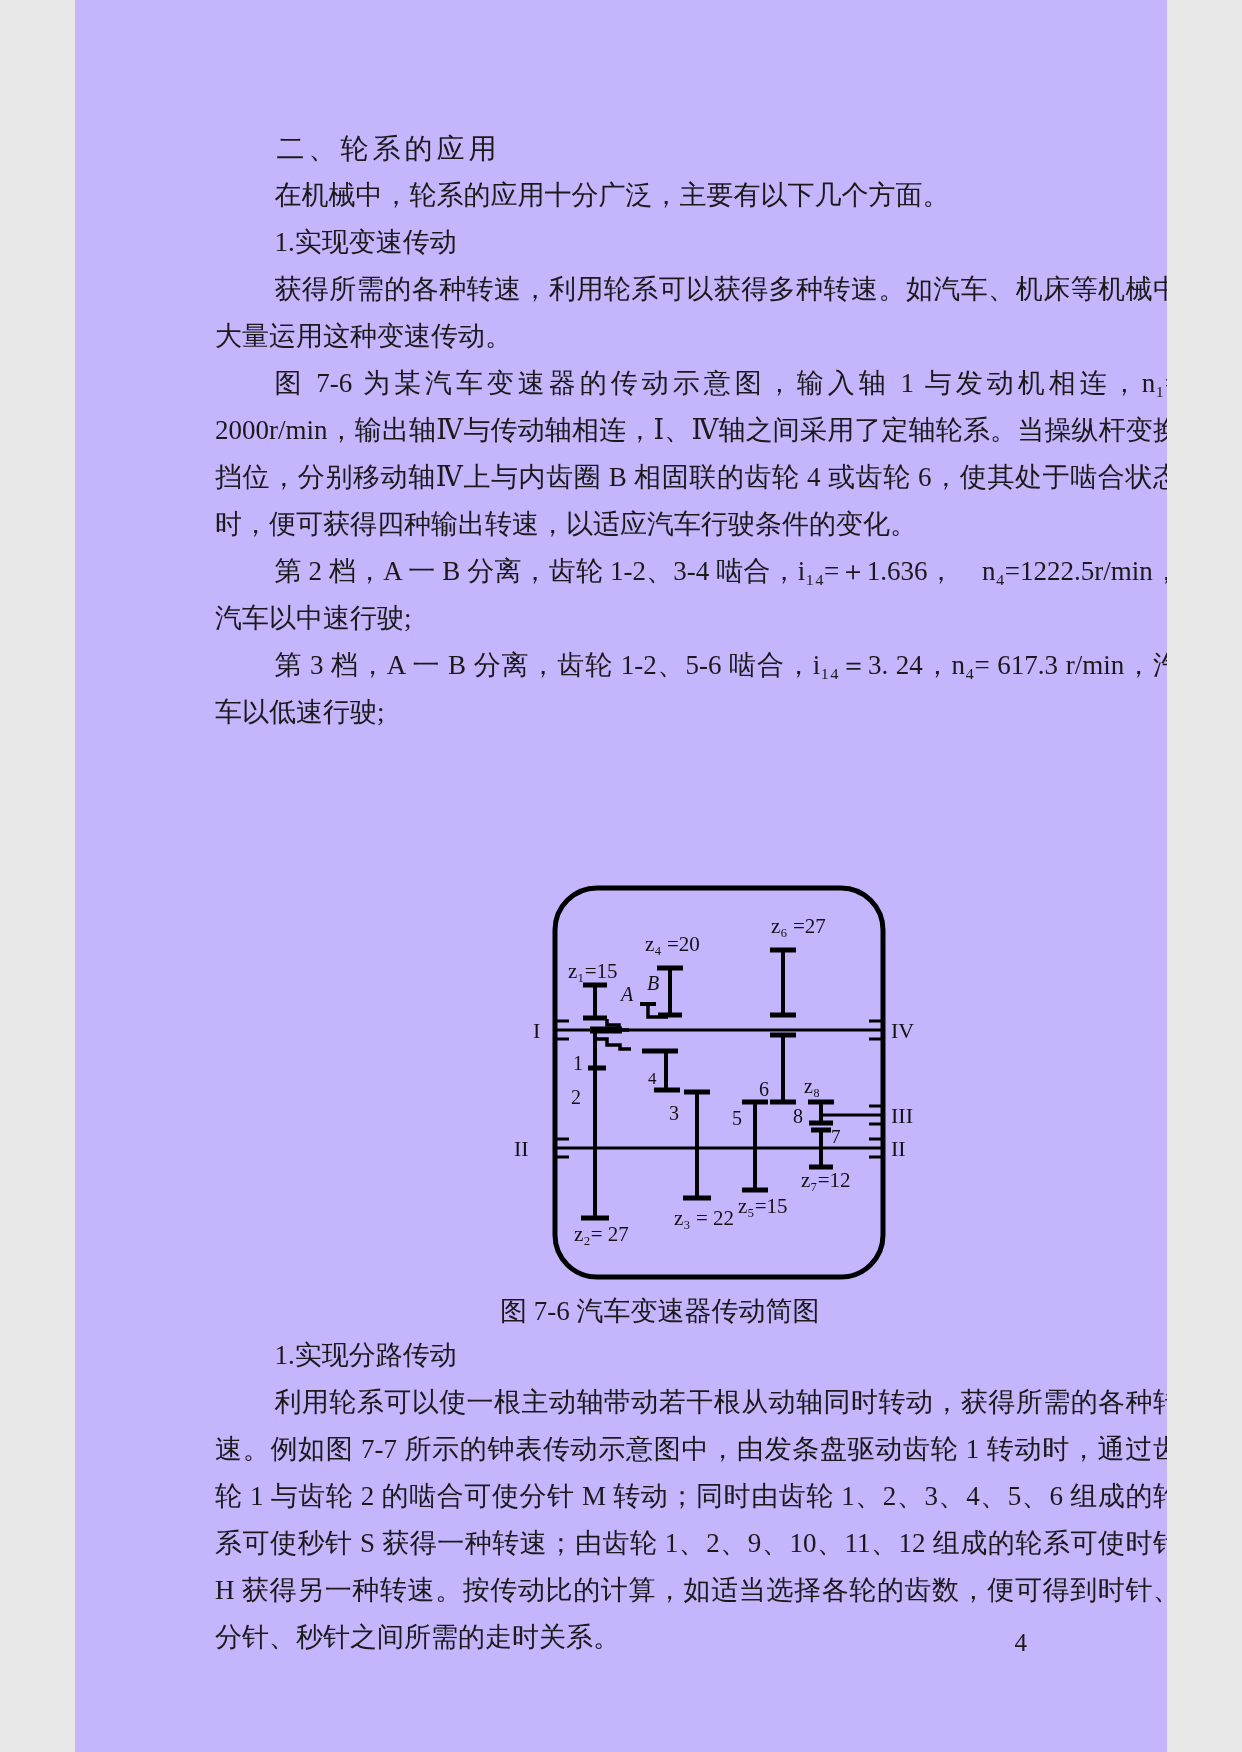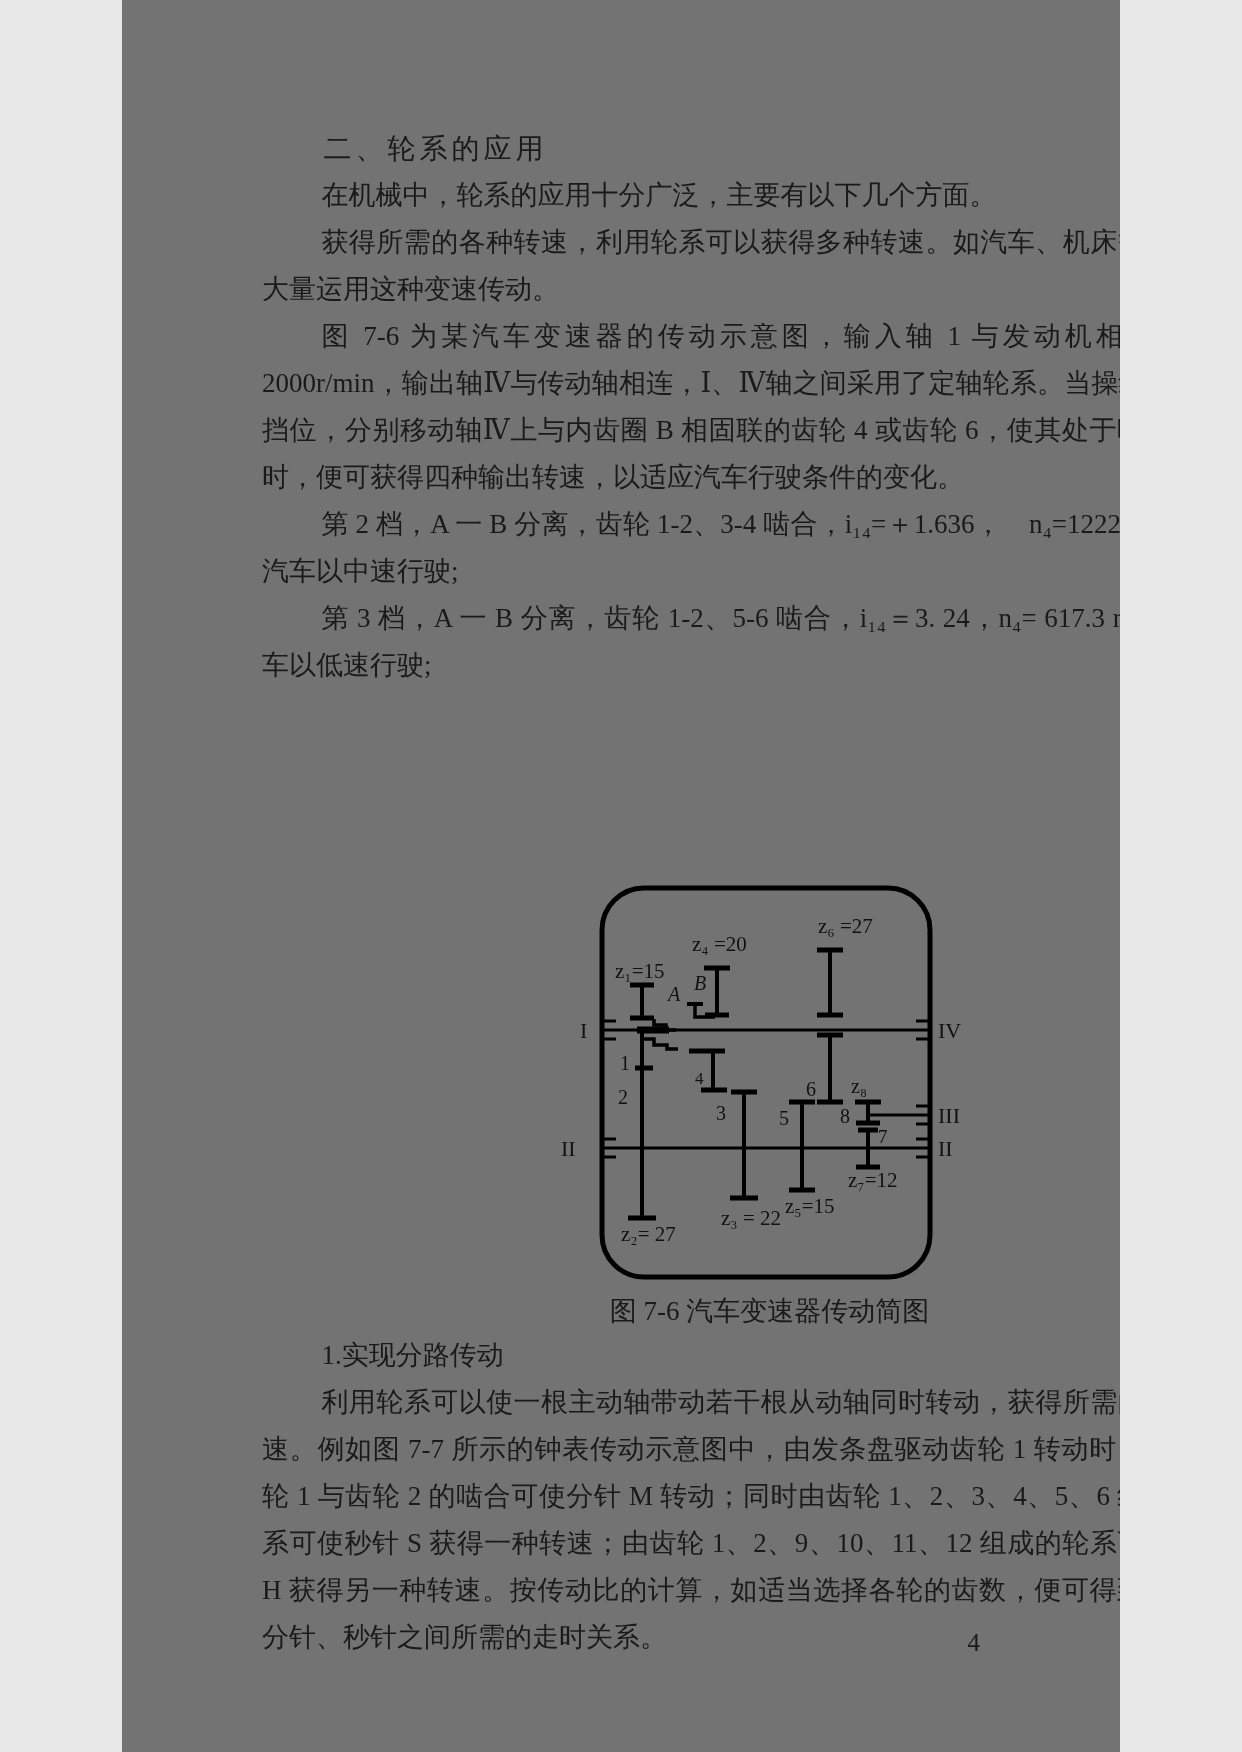--- a/index.html
+++ b/index.html
@@ -1,20 +1,20 @@
 <!DOCTYPE html>
 <html><head>
 <meta charset="utf-8">
 <style>
   html,body{margin:0;padding:0;background:#e8e8e8;}
   .page{
     position:relative;
-    width:998px;height:1752px;
+    width:1092px;height:1752px;
     margin:0 auto;
-    background:#737373;
+    background:#c4b5fd;
     font-family:"Liberation Serif","DejaVu Serif",serif;
     color:#1a1a1a;
     overflow:hidden;
   }
   .textblock{
     position:absolute;
     left:140px;width:965px;
     font-size:27px;line-height:47px;
     text-align:justify;
   }
@@ -22,21 +22,20 @@
   .main-heading{
     font-size:28px;
     letter-spacing:4px;
     text-indent:2.6em;
     font-weight:500;
   }
   .fig-caption{
     position:absolute;
     left:425px;width:445px;top:1288px;
     font-size:27px;line-height:47px;
-    text-align:center;
   }
   .page-number{
     position:absolute;
     right:140px;top:1628px;
     font-size:25px;line-height:30px;
   }
   .figwrap{position:absolute;left:425px;top:880px;width:445px;height:405px;}
   svg{display:block;}
   svg text{
     font-family:"Liberation Serif","DejaVu Serif",serif;
@@ -48,20 +47,21 @@
   .ital{font-style:italic;font-size:20px;}
 </style>
 </head>
 <body>
 
 <div class="page">
 
   <div class="textblock" style="top:125px;">
     <p class="main-heading">二、轮系的应用</p>
     <p>在机械中，轮系的应用十分广泛，主要有以下几个方面。</p>
+    <p>1.实现变速传动</p>
     <p>获得所需的各种转速，利用轮系可以获得多种转速。如汽车、机床等机械中大量运用这种变速传动。</p>
     <p>图 7-6 为某汽车变速器的传动示意图，输入轴 1 与发动机相连，n₁= 2000r/min，输出轴Ⅳ与传动轴相连，Ⅰ、Ⅳ轴之间采用了定轴轮系。当操纵杆变换挡位，分别移动轴Ⅳ上与内齿圈 B 相固联的齿轮 4 或齿轮 6，使其处于啮合状态时，便可获得四种输出转速，以适应汽车行驶条件的变化。</p>
     <p>第 2 档，A 一 B 分离，齿轮 1-2、3-4 啮合，i₁₄=＋1.636，　n₄=1222.5r/min，汽车以中速行驶;</p>
     <p>第 3 档，A 一 B 分离，齿轮 1-2、5-6 啮合，i₁₄＝3. 24，n₄= 617.3 r/min，汽车以低速行驶;</p>
   </div>
 
   <div class="figwrap">
     <svg viewBox="-50 0 445 405" width="445" height="405">
 
       <rect x="5" y="8" width="328" height="389" rx="42" fill="none" stroke="#000" stroke-width="5"></rect>

